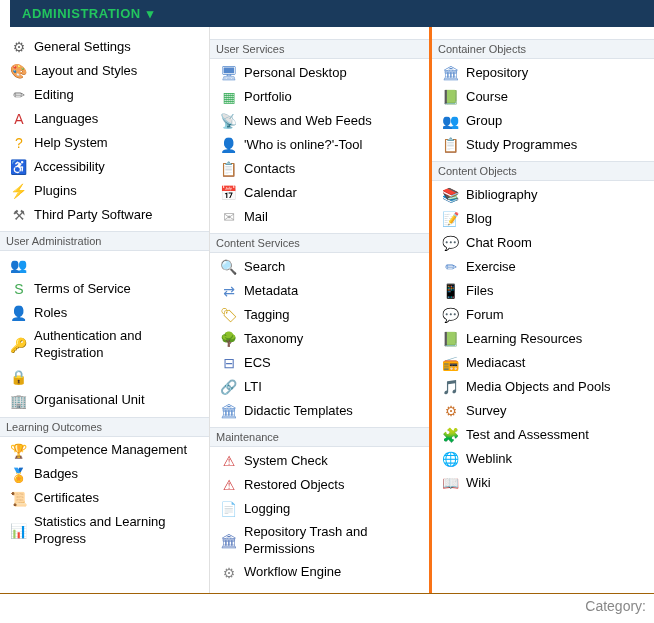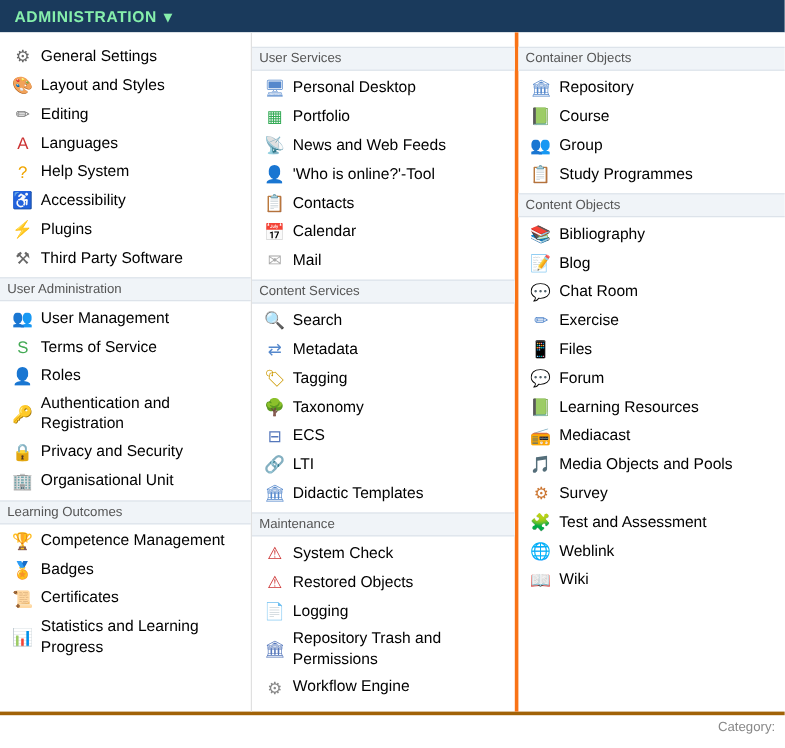--- a/index.html
+++ b/index.html
@@ -9,28 +9,29 @@
       background: #fff;
       color: #333;
       width: 654px;
       min-height: 623px;
       overflow: hidden;
     }
 
     
     .admin-bar {
       background: #1a3a5c;
-      color: #86efac;
+      color: #22c55e;
       padding: 6px 12px;
       font-size: 13px;
       font-weight: bold;
       display: flex;
       align-items: center;
       gap: 6px;
       letter-spacing: 0.5px;
+      margin-left: 10px;
     }
 
     
     .main-content {
       display: flex;
       width: 100%;
       background: #fff;
     }
 
     
@@ -75,23 +76,23 @@
       flex-shrink: 0;
       font-size: 13px;
     }
     .menu-item .label {
       color: #000000;
       font-size: 13px;
       line-height: 1.3;
     }
 
     .bottom-bar {
-      border-top: 3px solid #a16207;
+      border-top: 1px solid #a16207;
       padding: 4px 8px;
-      font-size: 11px;
+      font-size: 14px;
       color: #888;
       text-align: right;
       background: #fff;
     }
 
     
     .ico-gear { color: #555; }
     .ico-palette { color: #e07b39; }
     .ico-pencil { color: #777; }
     .ico-lang { color: #cc3333; }
@@ -185,37 +186,35 @@
         <span class="icon ico-plug" style="color: rgb(136, 136, 136); font-size: 14px;">⚡</span>
         <span class="label">Plugins</span>
       </div>
       <div class="menu-item">
         <span class="icon ico-tools" style="color: rgb(102, 102, 102); font-size: 14px;">⚒</span>
         <span class="label">Third Party Software</span>
       </div>
       <div class="section-header">User Administration</div>
       <div class="menu-item">
         <span class="icon ico-users" style="color: rgb(85, 136, 187); font-size: 14px;">👥</span>
-        <span class="label">User Management</span>
       </div>
       <div class="menu-item">
         <span class="icon ico-terms" style="color: rgb(68, 170, 85); font-size: 14px;">S</span>
         <span class="label">Terms of Service</span>
       </div>
       <div class="menu-item">
         <span class="icon ico-roles" style="color: rgb(136, 136, 136); font-size: 14px;">👤</span>
         <span class="label">Roles</span>
       </div>
       <div class="menu-item">
         <span class="icon ico-auth" style="color: rgb(204, 136, 0); font-size: 14px;">🔑</span>
         <span class="label">Authentication and Registration</span>
       </div>
       <div class="menu-item">
         <span class="icon ico-privacy" style="color: rgb(51, 119, 204); font-size: 14px;">🔒</span>
-        <span class="label">Privacy and Security</span>
       </div>
       <div class="menu-item">
         <span class="icon ico-org" style="color: rgb(85, 136, 187); font-size: 14px;">🏢</span>
         <span class="label">Organisational Unit</span>
       </div>
       <div class="section-header">Learning Outcomes</div>
       <div class="menu-item">
         <span class="icon ico-comp" style="color: rgb(204, 119, 51); font-size: 14px;">🏆</span>
         <span class="label">Competence Management</span>
       </div>

